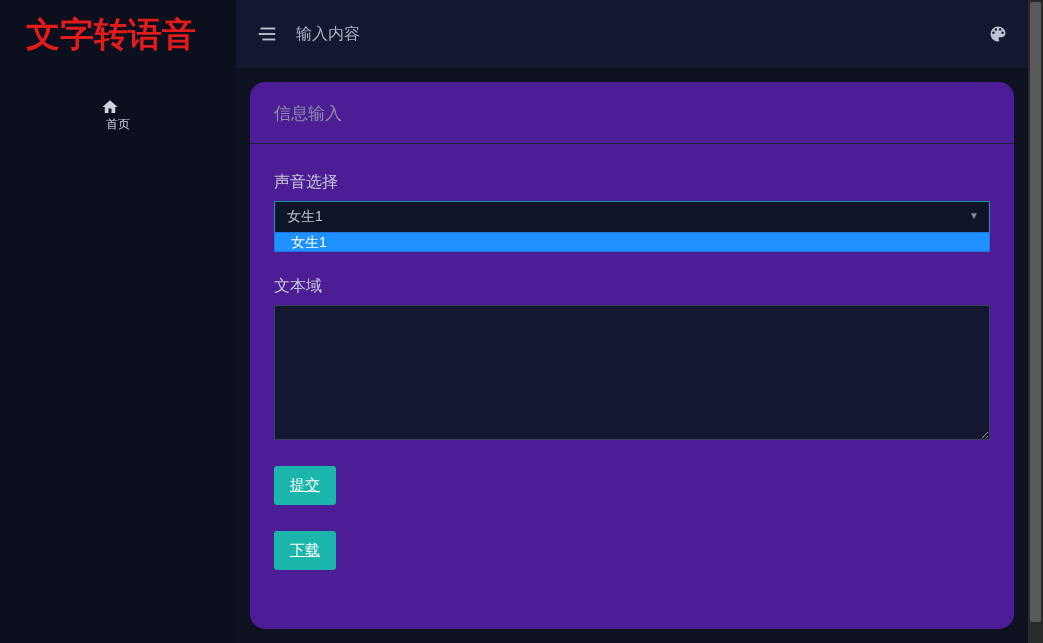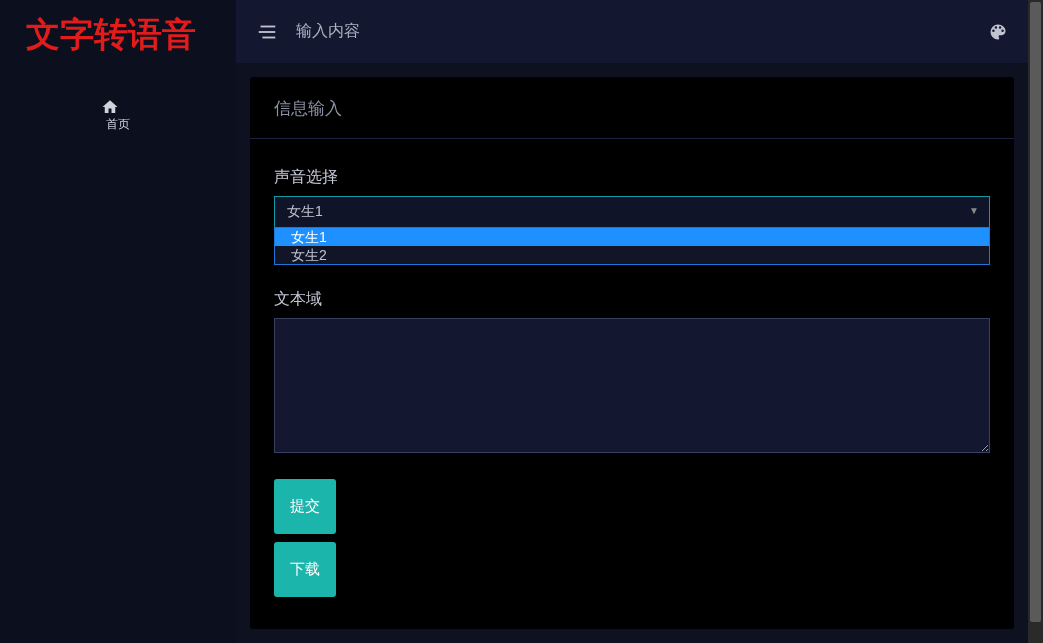--- a/index.html
+++ b/index.html
@@ -121,22 +121,22 @@
     .theme-icon svg {
       width: 20px;
       height: 20px;
       fill: #c0c4d0;
     }
     .content {
       flex: 1;
       padding: 14px;
     }
     .card {
-      background: #000000;
-      border-radius: 3px;
+      background: #4c1d95;
+      border-radius: 15px;
       height: 100%;
     }
     .card-header {
       padding: 20px 24px 18px 24px;
       color: #8c92a6;
       font-size: 17px;
       border-bottom: 1px solid #1c2340;
     }
     .card-body {
       padding: 28px 24px 24px 24px;
@@ -199,26 +199,27 @@
       color: #c0c4d0;
       padding: 8px;
       font-size: 14px;
       resize: both;
       margin-bottom: 22px;
     }
     .btn {
       background: #1cb5ac;
       color: #ffffff;
       border: none;
-      padding: 18px 16px;
+      padding: 10px 16px;
       font-size: 15px;
       border-radius: 3px;
       cursor: pointer;
       display: block;
-      margin-bottom: 8px;
+      margin-bottom: 26px;
+      text-decoration: underline;
     }
   </style>
 </head>
 <body>
 
 <div class="layout">
   <aside class="sidebar">
     <div class="logo">文字转语音</div>
     <div class="nav-item">
       <span class="nav-icon">
@@ -255,21 +256,20 @@
         <div class="card-body">
 
           <label class="form-label">声音选择</label>
           <div class="select-wrapper">
             <div class="select-display">
               <span>女生1</span>
               <span class="select-arrow">▼</span>
             </div>
             <ul class="dropdown-list">
               <li class="dropdown-option selected">女生1</li>
-              <li class="dropdown-option">女生2</li>
             </ul>
           </div>
 
           <label class="form-label textarea-label">文本域</label>
           <textarea class="textarea" value="" style=""></textarea>
 
           <button class="btn">提交</button>
           <button class="btn">下载</button>
 
         </div>

